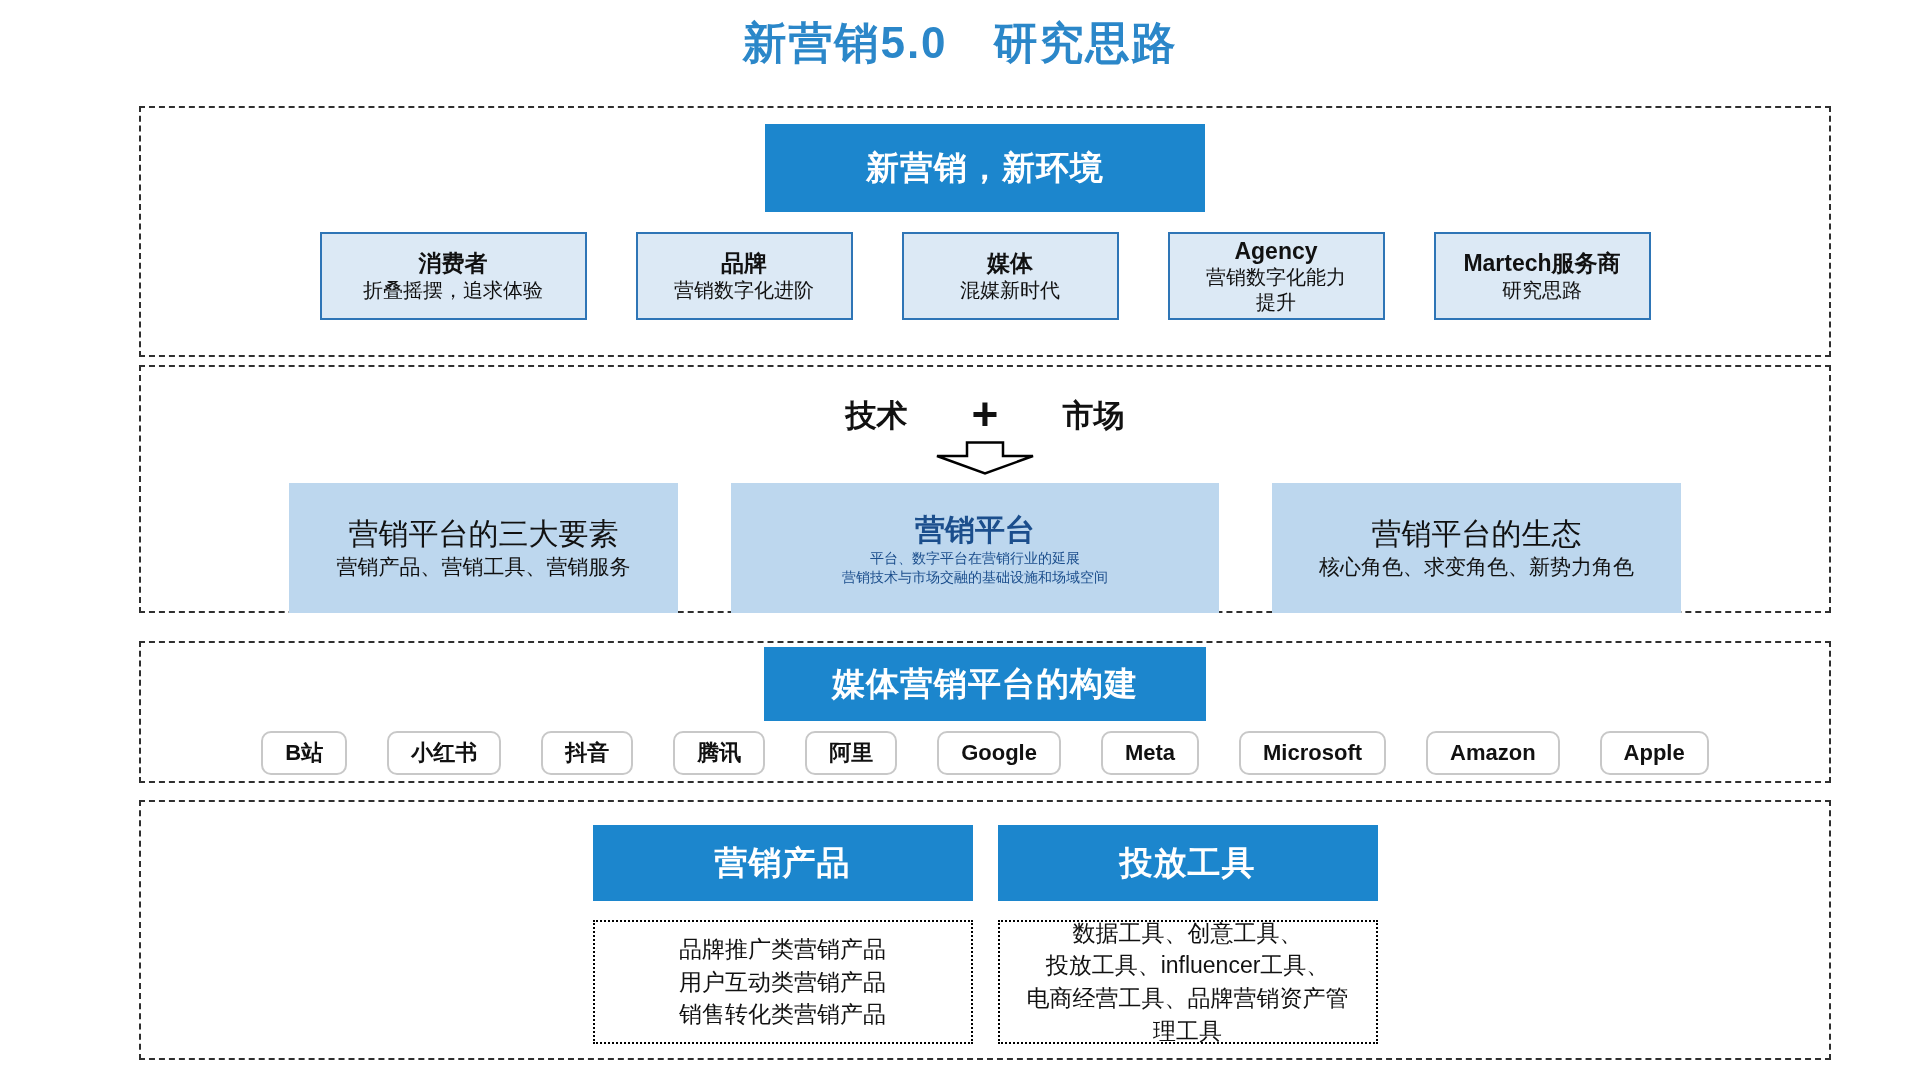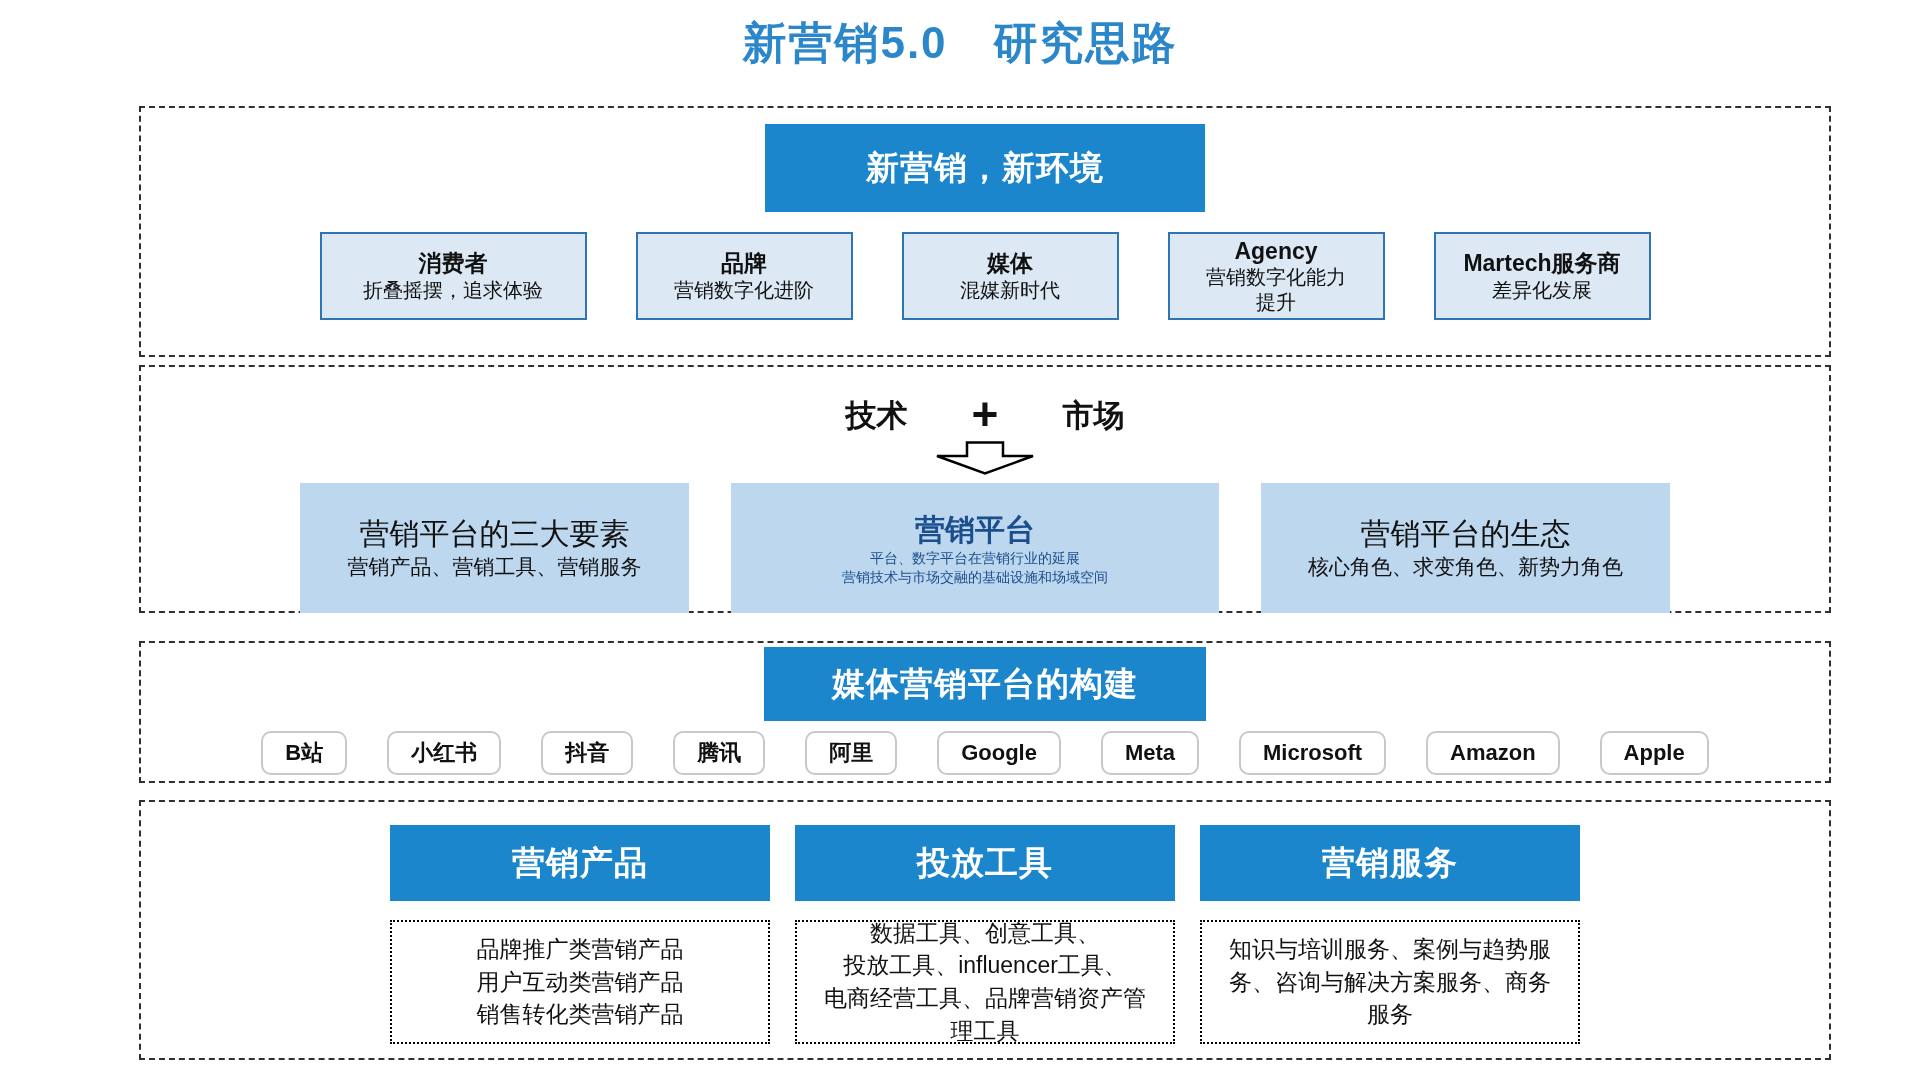--- a/index.html
+++ b/index.html
@@ -41,21 +41,21 @@
     text-align:center;padding:2px 6px;
   }
   .fbox.wide{width:267px;}
   .fbox .bt{font-size:23px;font-weight:700;line-height:1.25;}
   .fbox .bs{font-size:20px;line-height:1.25;}
 
   
   .formula{margin-top:26px;gap:64px;align-items:center;font-size:31px;font-weight:700;}
   .formula .plus{font-size:46px;font-weight:900;line-height:1;position:relative;top:-2px;}
   .down-arrow{display:block;margin:2px auto 0 auto;}
-  .boxes2{margin-top:8px;gap:42px;align-items:stretch;}
+  .boxes2{margin-top:8px;gap:53px;align-items:stretch;}
   .pbox{
     box-sizing:border-box;height:130px;background:var(--panel-fill,#BDD7EE);
     display:flex;flex-direction:column;align-items:center;justify-content:center;
     text-align:center;padding:4px 8px;
   }
   .pbox .pt{font-size:30px;font-weight:500;line-height:1.3;}
   .pbox .ps{font-size:21px;line-height:1.35;}
   .pbox.mid .pt{font-weight:700;color:var(--navy-text,#1B4E8C);}
   .pbox.mid .ps{font-size:14px;color:var(--navy-text,#1B4E8C);line-height:1.3;}
 
@@ -106,21 +106,21 @@
         <div class="bt">媒体</div>
         <div class="bs pre">混媒新时代</div>
       </div>
       <div class="fbox">
         <div class="bt">Agency</div>
         <div class="bs pre">营销数字化能力
 提升</div>
       </div>
       <div class="fbox">
         <div class="bt">Martech服务商</div>
-        <div class="bs pre">差异化发展</div>
+        <div class="bs pre">研究思路</div>
       </div>
     </div>
   </section>
 
   <section class="sec sec2">
     <div class="row formula">
       <span>技术</span>
       <span class="plus">+</span>
       <span>市场</span>
     </div>
@@ -168,22 +168,16 @@
 用户互动类营销产品
 销售转化类营销产品</div>
       </div>
       <div class="col">
         <div class="chdr">投放工具</div>
         <div class="cbody pre">数据工具、创意工具、
 投放工具、influencer工具、
 电商经营工具、品牌营销资产管
 理工具</div>
       </div>
-      <div class="col">
-        <div class="chdr">营销服务</div>
-        <div class="cbody pre">知识与培训服务、案例与趋势服
-务、咨询与解决方案服务、商务
-服务</div>
-      </div>
     </div>
   </section>
 
 </div>
 
 </body></html>

